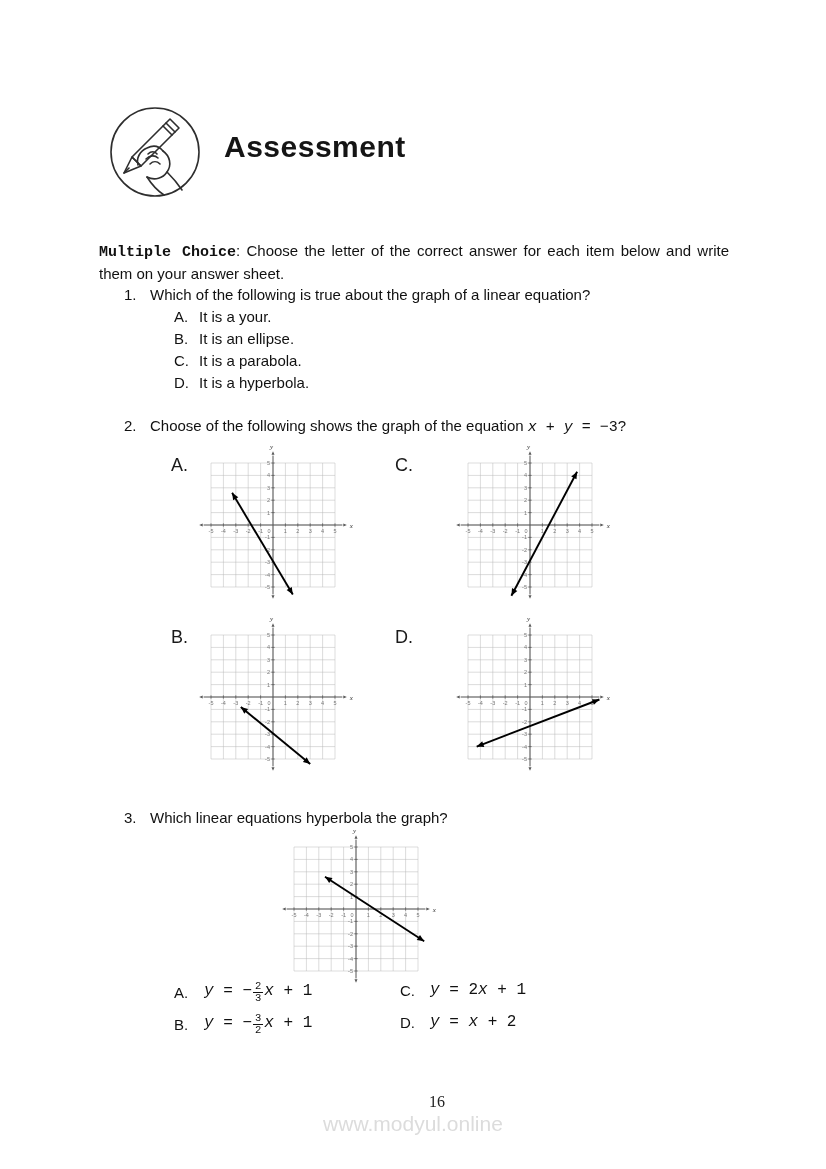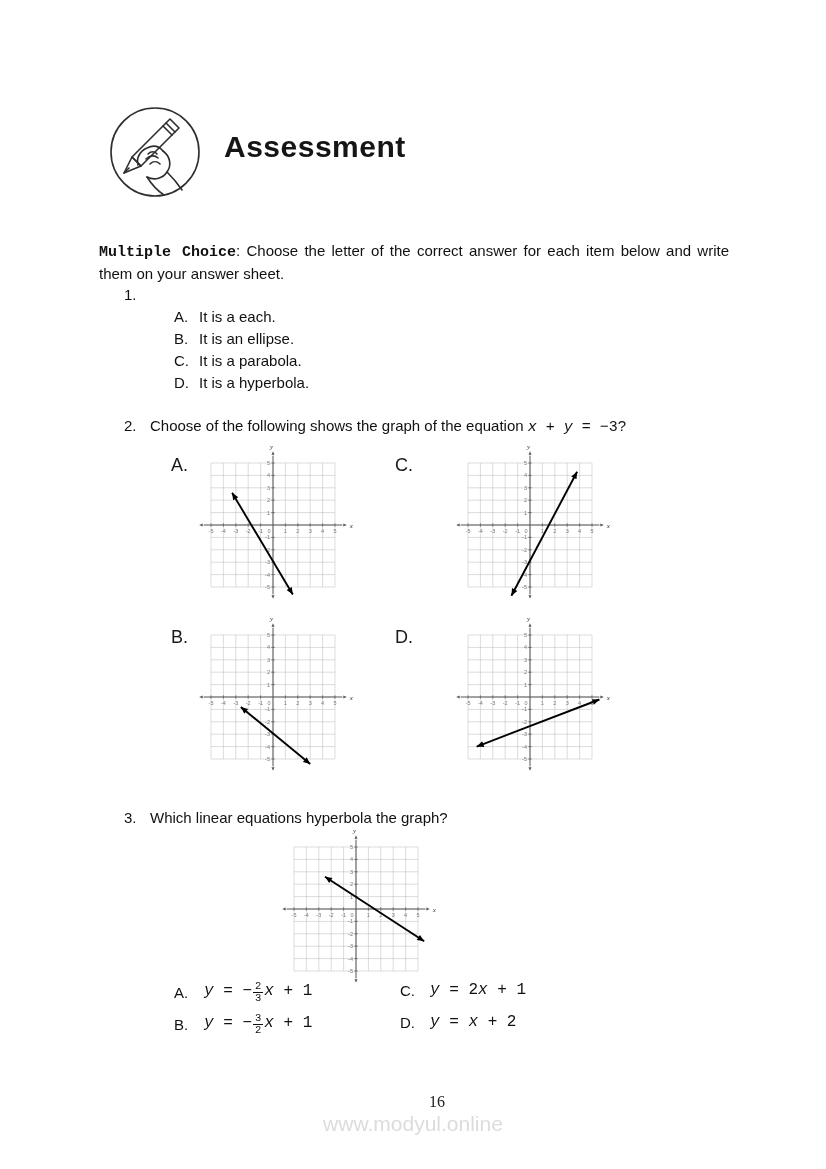--- a/index.html
+++ b/index.html
@@ -83,25 +83,26 @@
       </g>
     </svg>
   </div>
   <div class="abs title">Assessment</div>
 
   <p class="abs instructions"><b>Multiple Choice</b><span>: Choose the letter of the correct answer for each item below and write them on your answer sheet.</span></p>
 
   <div class="abs qblock" style="left:124px;top:284px;width:620px;">
     <div class="qline">
       <span class="qnum">1.</span>
+      <span>Which of the following is true about the graph of a linear equation?</span>
     </div>
     <div class="choices">
       <div class="choice-line">
         <span class="choice-label">A.</span>
-        <span>It is a each.</span>
+        <span>It is a your.</span>
       </div>
       <div class="choice-line">
         <span class="choice-label">B.</span>
         <span>It is an ellipse.</span>
       </div>
       <div class="choice-line">
         <span class="choice-label">C.</span>
         <span>It is a parabola.</span>
       </div>
       <div class="choice-line">

